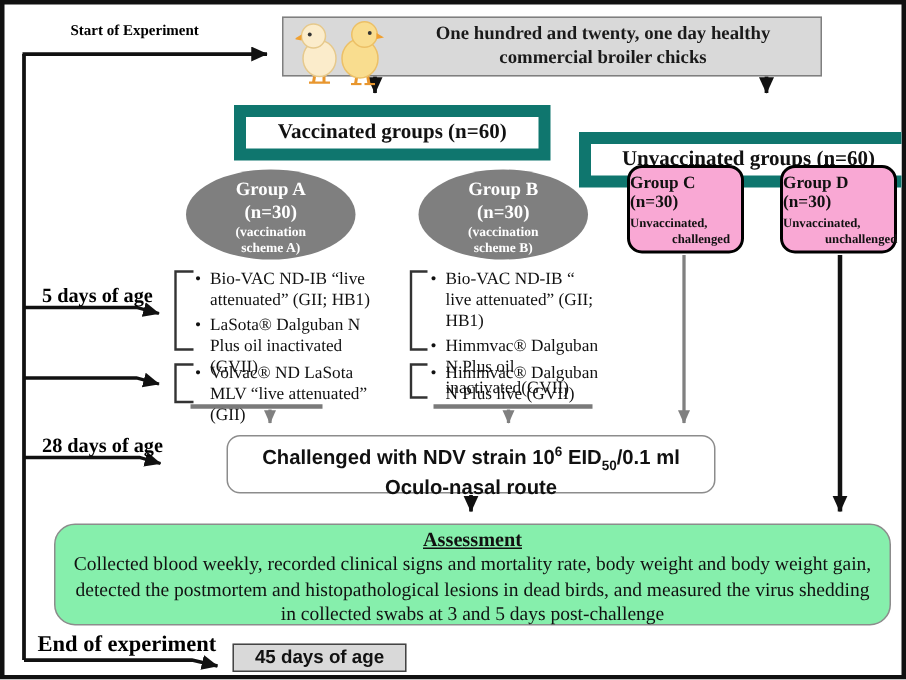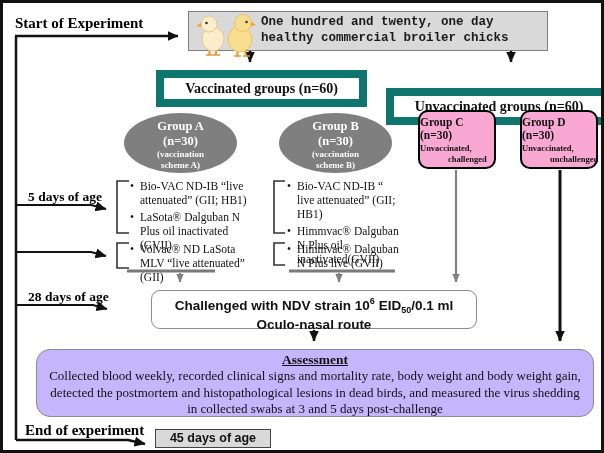--- a/index.html
+++ b/index.html
@@ -5,28 +5,28 @@
   html,body{margin:0;padding:0;background:#fff;}
   .frame{
     position:relative;width:604px;height:453px;box-sizing:border-box;
     border:3px solid #111;background:#fff;overflow:hidden;
     font-family:"Liberation Serif",serif;color:#111;
   }
   .abs{position:absolute;}
   svg.overlay{position:absolute;left:0;top:0;width:604px;height:453px;pointer-events:none;}
 
   .timeline-label{font-weight:bold;font-family:"Liberation Serif",serif;color:#000;white-space:nowrap;}
-  .start-label{left:12px;top:12px;font-size:15px;}
+  .start-label{left:44px;top:12px;font-size:10px;}
   .day-label{font-size:13.5px;}
   .end-label{left:22px;top:419px;font-size:15px;}
 
   .chick-box{left:185px;top:8px;width:358px;height:38px;background:#d9d9d9;border:1px solid #7f7f7f;}
   .chick-box .txt{
-    position:absolute;left:72px;right:4px;top:3px;
-    font-family:Liberation Mono, monospace;font-weight:bold;font-size:12.5px;line-height:1.25;color:#1a1a1a;
+    position:absolute;left:72px;right:4px;top:3px;text-align:center;
+    font-family:Liberation Serif, serif;font-weight:bold;font-size:12.5px;line-height:1.25;color:#1a1a1a;
   }
   .chick-art{position:absolute;left:8px;top:1px;}
 
   .branch-box{height:21px;border:8px solid #0f766e;background:#fff;text-align:center;
     font-weight:bold;font-size:14px;line-height:21px;}
   .vacc-box{left:153px;top:67px;width:195px;}
   .unvacc-box{left:383px;top:85px;width:210px;}
 
   .oval{width:113px;height:60px;border-radius:50%;background:#7f7f7f;color:#fff;text-align:center;}
   .oval-a{left:121px;top:110px;}
@@ -52,21 +52,21 @@
   .vx-item{position:relative;padding-left:11px;margin-bottom:3px;}
   .vx-item::before{content:"\2022";position:absolute;left:1px;top:0;}
 
   .challenge-box{left:148px;top:287px;width:326px;height:39px;border:1.5px solid #8c8c8c;border-radius:9px;
     background:#fff;box-sizing:border-box;text-align:center;
     font-family:"Liberation Sans",sans-serif;font-weight:bold;font-size:13.5px;line-height:1.35;padding-top:4px;color:#111;}
   .challenge-box sup{font-size:9px;}
   .challenge-box sub{font-size:9px;}
 
   .assessment-box{left:33px;top:346px;width:558px;height:68px;border:1.5px solid #8c8c8c;border-radius:14px;
-    background:#c4b5fd;box-sizing:border-box;text-align:center;padding:2px 10px 0 10px;}
+    background:#86efac;box-sizing:border-box;text-align:center;padding:2px 10px 0 10px;}
   .assessment-box .title{font-size:13.5px;font-weight:bold;text-decoration:underline;line-height:1.2;}
   .assessment-box .body{font-size:13px;line-height:1.28;}
 
   .box45{left:152px;top:426px;width:116px;height:19px;border:1.5px solid #444;background:#d9d9d9;box-sizing:border-box;
     text-align:center;font-family:"Liberation Sans",sans-serif;font-weight:bold;font-size:12.5px;line-height:17px;}
 </style>
 </head>
 <body>
 
 <div class="frame">

